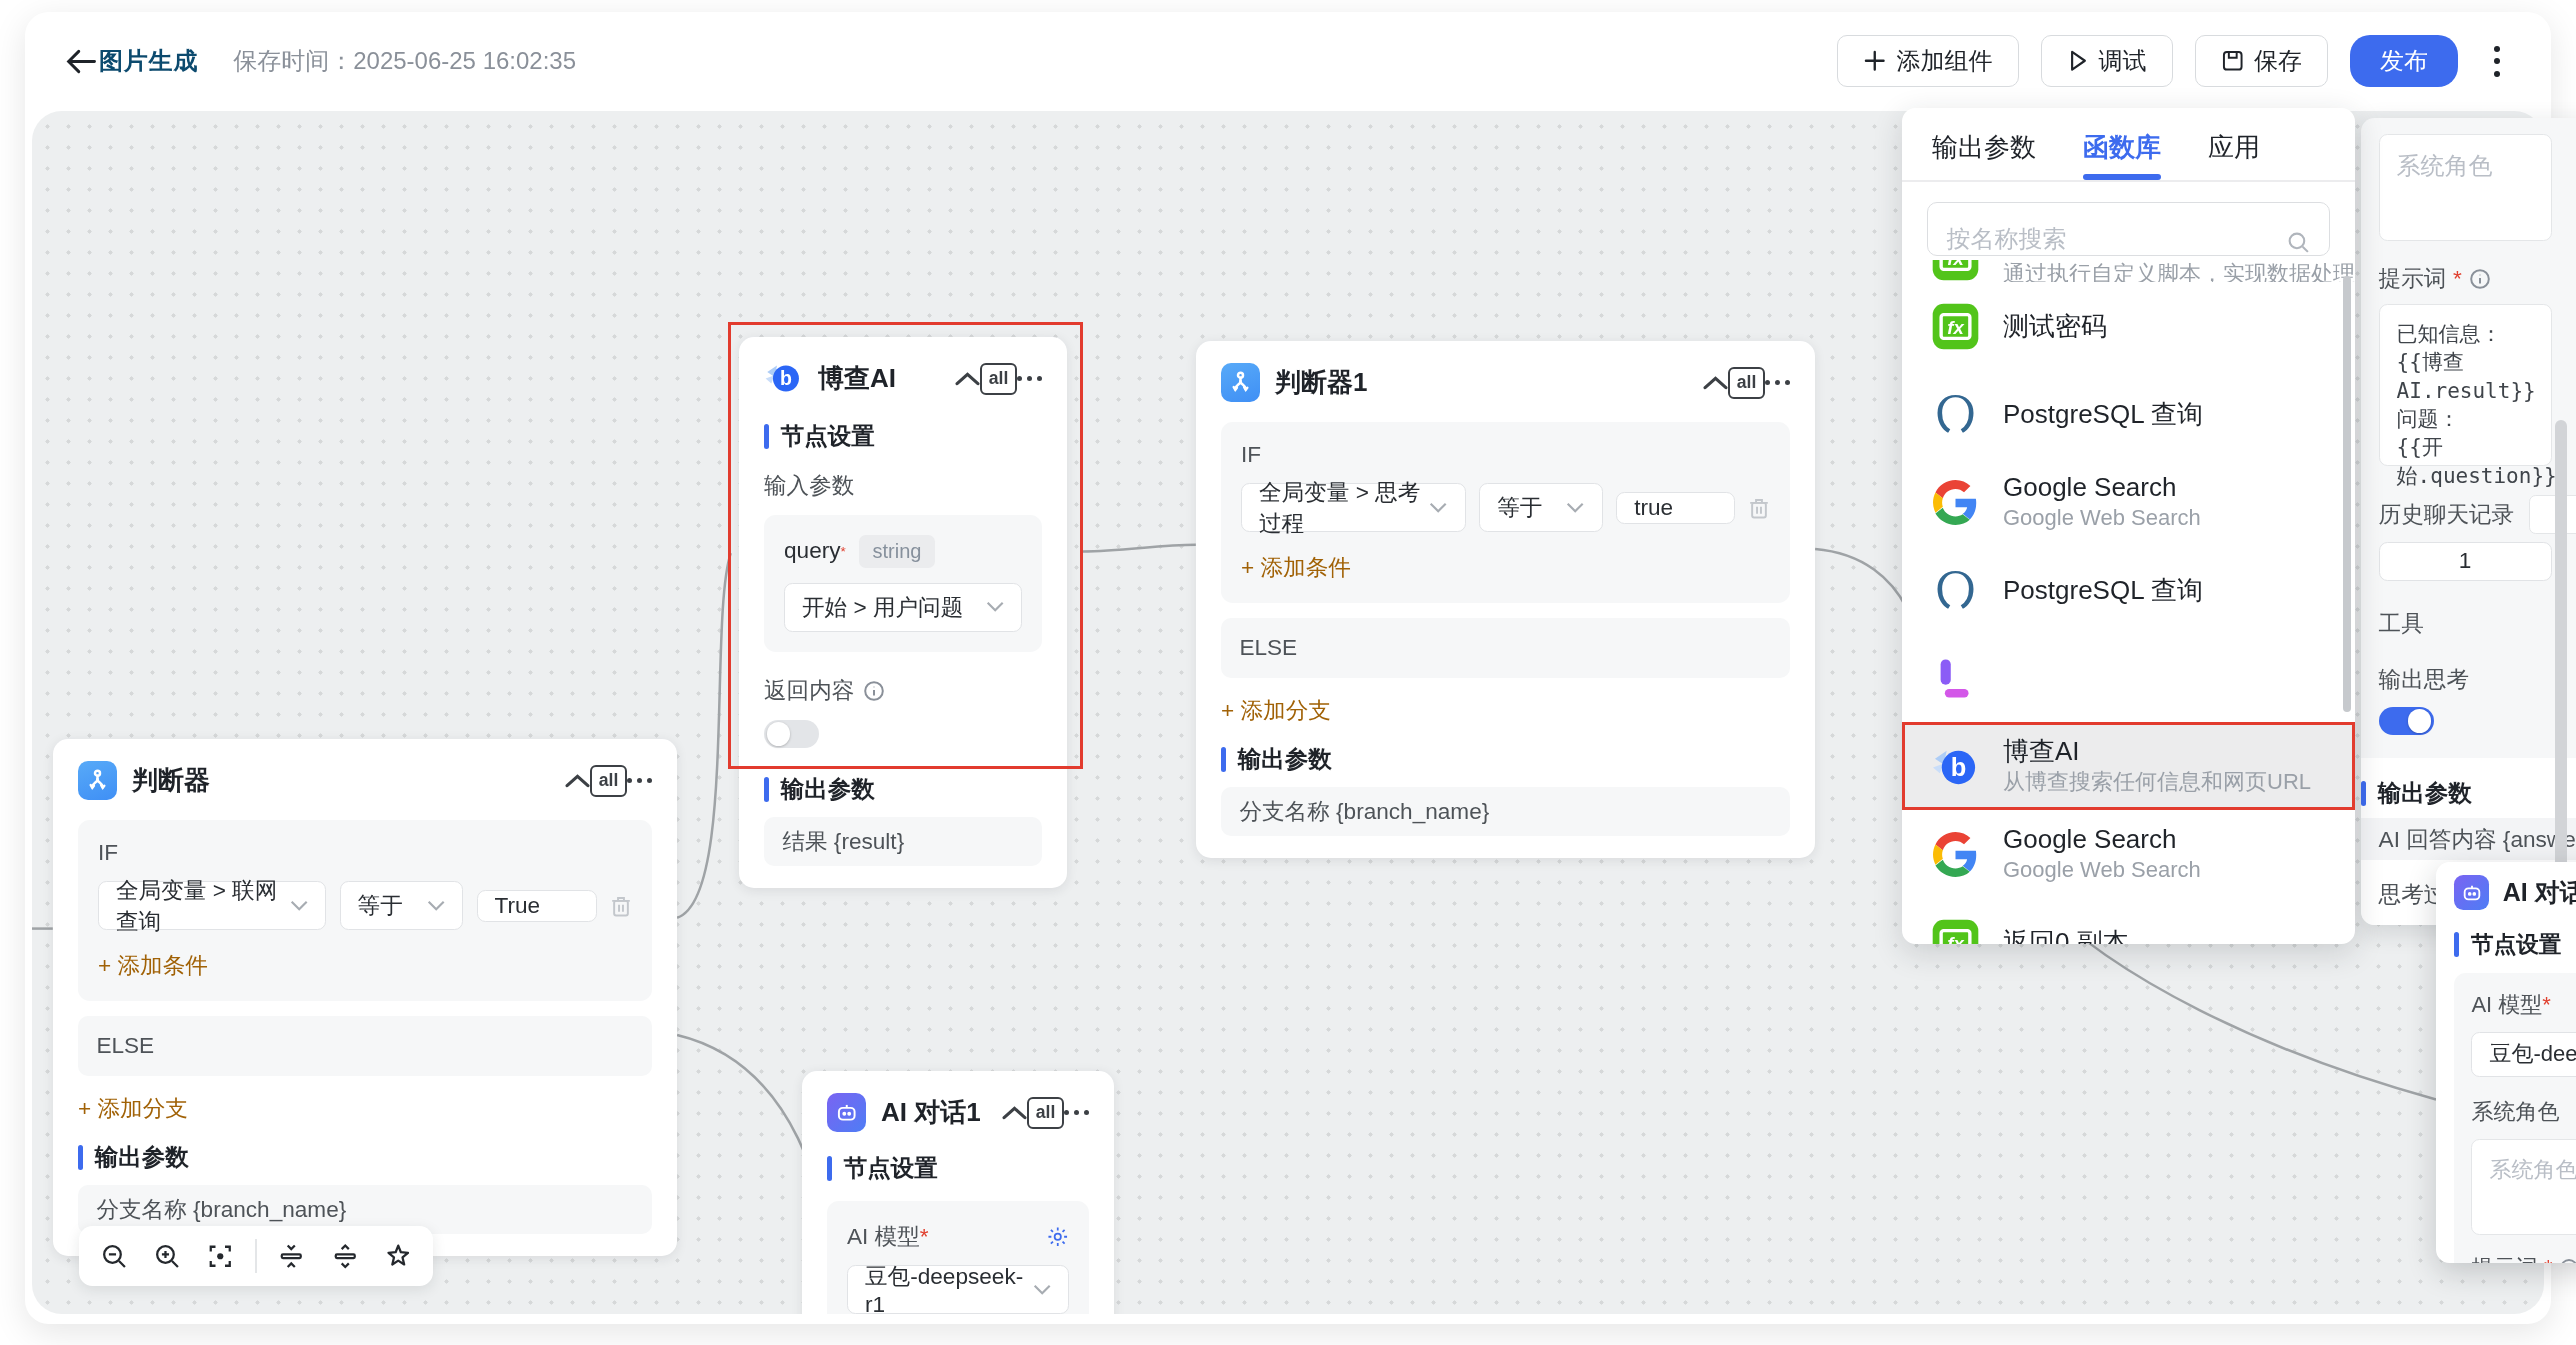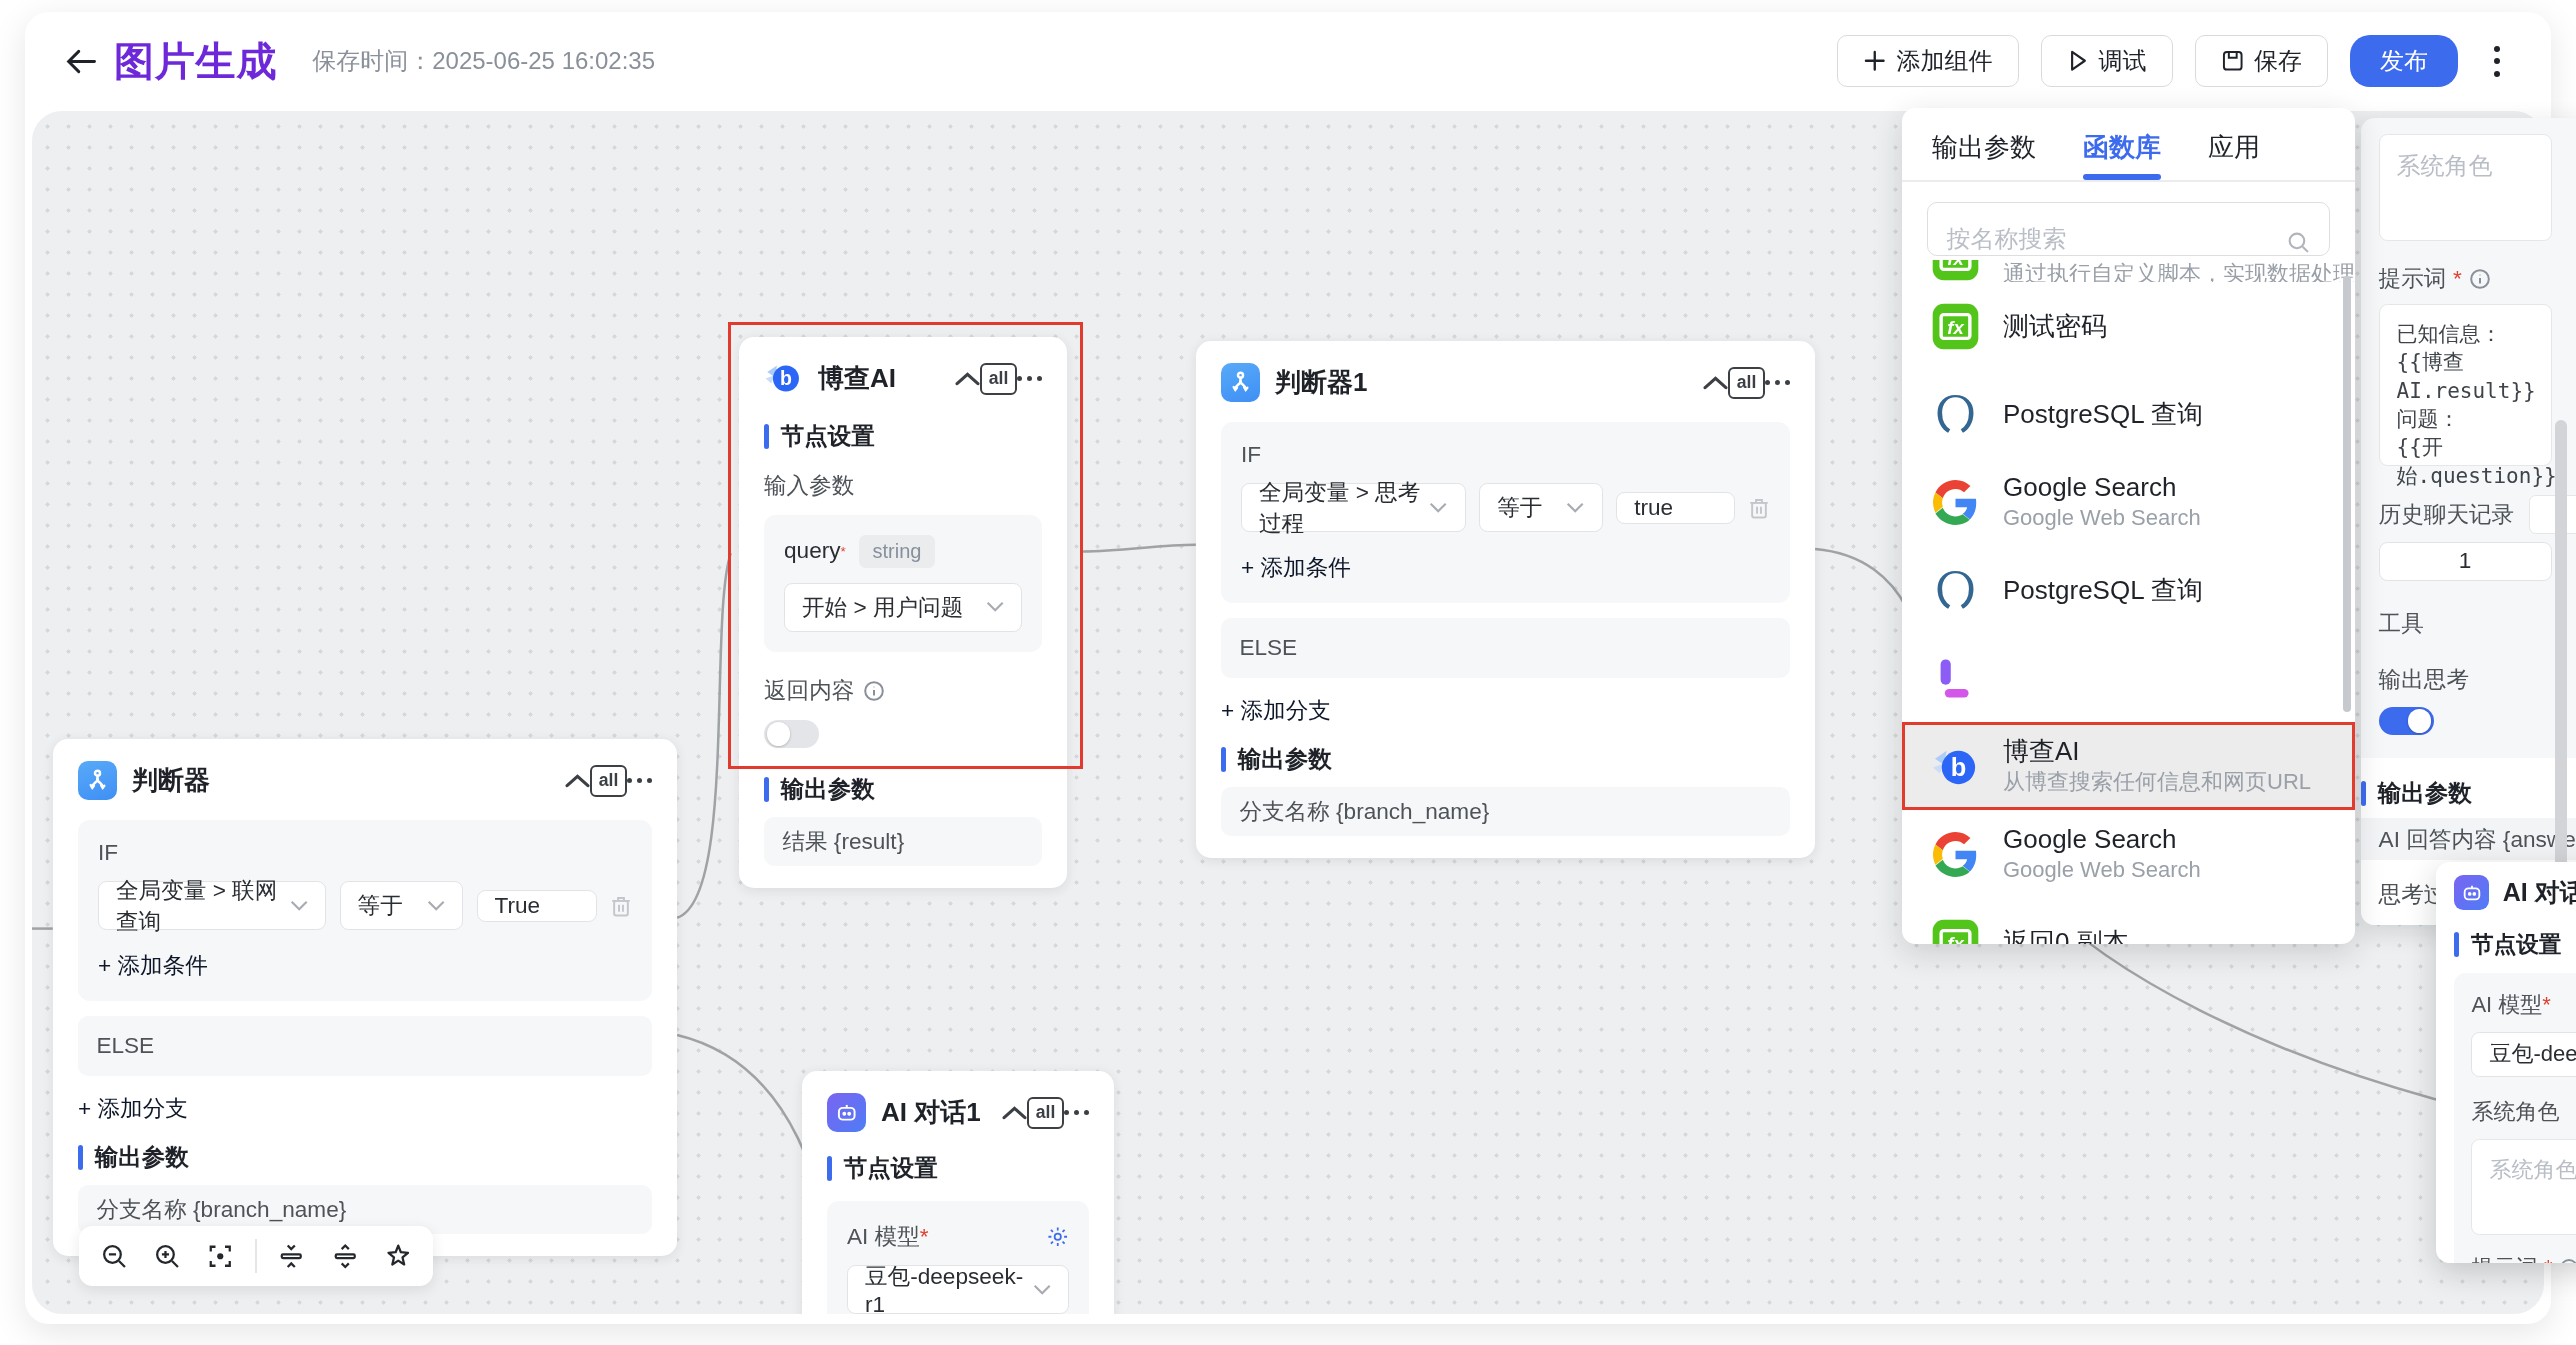--- a/index.html
+++ b/index.html
@@ -7,21 +7,21 @@
   .stage { position:relative; width:2576px; height:1346px; background:#fff; overflow:hidden; }
 
   
   .card { position:absolute; left:25px; top:11.7px; width:2526px; height:1312px;
           background:#fff; border-radius:23.5px; box-shadow:0 8.4px 34px rgba(0,0,0,.10); }
 
   
   .topbar { position:absolute; left:25px; top:11.7px; width:2526px; height:99px; z-index:30;
             display:flex; align-items:center; padding:0 37px; background:transparent; }
   .back { width:37px; height:37px; display:flex; align-items:center; justify-content:center; cursor:pointer; }
-  .title { font-size:40px; font-weight:700; color:#6d28d9; margin-left:15px; letter-spacing:0.8px; }
+  .title { font-size:24px; font-weight:700; color:#0c4a6e; letter-spacing:0.8px; }
   .savetime { font-size:24px; color:#8a9099; margin-left:35px; }
   .tb-right { margin-left:auto; display:flex; align-items:center; gap:22px; }
   .tb-btn { height:52px; display:flex; align-items:center; gap:10px; padding:0 25px;
             border:1.7px solid #d8dbde; border-radius:10px; background:#fff;
             font-size:24px; color:#1f2329; cursor:pointer; }
   .tb-btn svg { display:block; }
   .tb-publish { height:52px; padding:0 30px; border-radius:20px; border:none;
                 background:#3D6BEE; color:#fff; font-size:24px; display:flex; align-items:center; cursor:pointer; }
   .kebab { width:34px; height:52px; display:flex; flex-direction:column; align-items:center; justify-content:center; gap:6.7px; cursor:pointer; }
   .kebab i { width:5.9px; height:5.9px; border-radius:50%; background:#1f2329; }
@@ -48,21 +48,21 @@
   .dots3 i { width:5px; height:5px; border-radius:50%; background:#3c4045; }
   .sec-h { display:flex; align-items:center; font-size:23.5px; font-weight:700; color:#1f2329; }
   .sec-h .bar { width:5px; height:25px; background:#3D6BEE; border-radius:2.5px; margin-right:11.7px; }
   .lbl { font-size:22.6px; color:#4e5358; }
   .gbox { background:#f6f7f8; border-radius:11.7px; padding:20px; }
   .sel { background:#fff; border:1.7px solid #e1e3e6; border-radius:8.4px; height:49px;
          display:flex; align-items:center; padding:0 17px; font-size:22.6px; color:#2a2e33; cursor:pointer; }
   .sel .cd { margin-left:auto; }
   .inp { background:#fff; border:1.7px solid #e1e3e6; border-radius:8.4px; height:32px;
          display:flex; align-items:center; padding:0 17px; font-size:22.6px; color:#2a2e33; }
-  .link-blue { font-size:22.6px; color:#0f172a; cursor:pointer; }
+  .link-blue { font-size:22.6px; color:#a16207; cursor:pointer; }
   .grow { background:#f6f7f8; border-radius:10px; height:49px; display:flex; align-items:center;
           padding:0 18.4px; font-size:22.6px; color:#4e5358; }
   .tag { background:#ebecee; border-radius:6.7px; padding:5px 13.4px; font-size:20px; color:#86909c; margin-left:13.4px; }
   .star { color:#e0402f; }
   .toggle { width:55px; height:28.5px; border-radius:14.2px; position:relative; cursor:pointer; }
   .toggle.off { background:#e3e5e8; }
   .toggle.on { background:#3D6BEE; }
   .toggle i { position:absolute; top:2.5px; width:23.5px; height:23.5px; border-radius:50%; background:#fff;
               box-shadow:0 0.8px 2.5px rgba(0,0,0,.25); }
   .toggle.off i { left:2.5px; } .toggle.on i { right:2.5px; }

